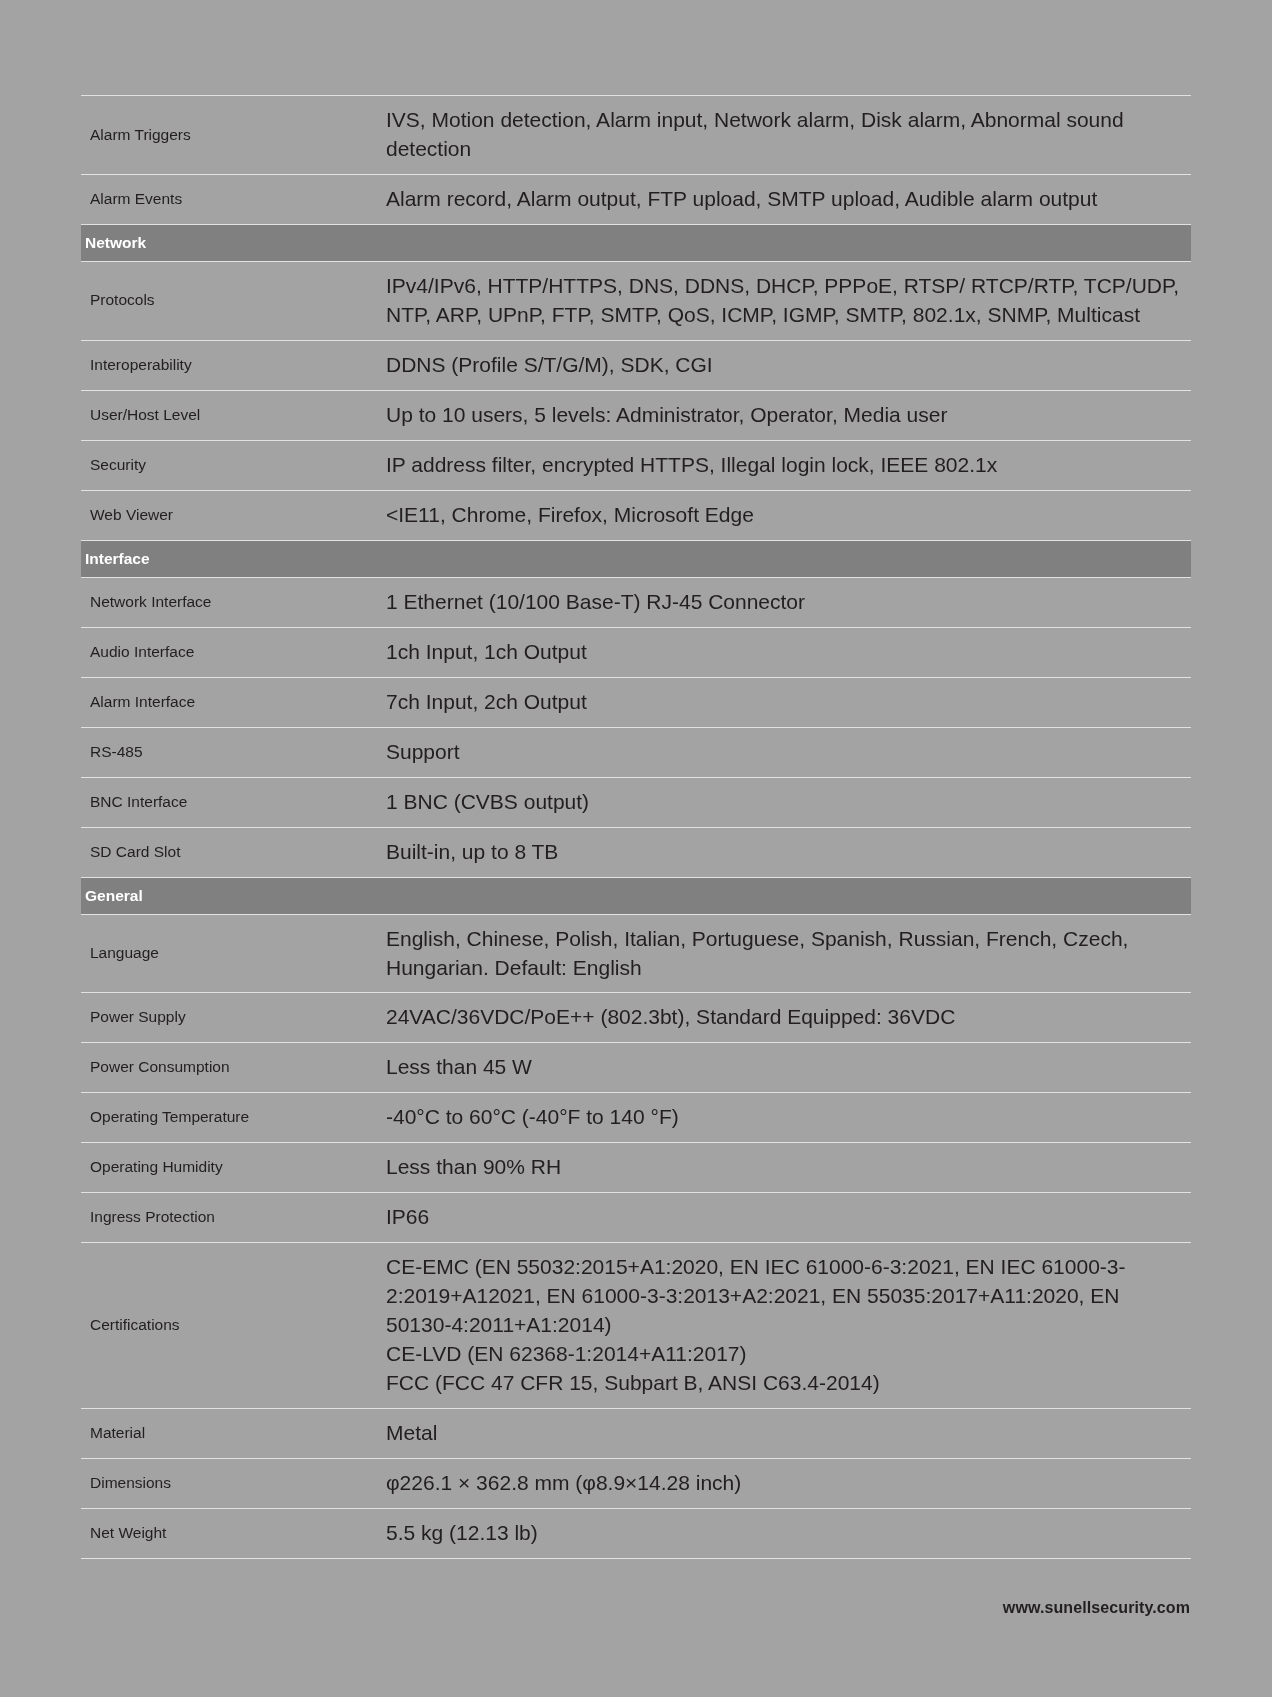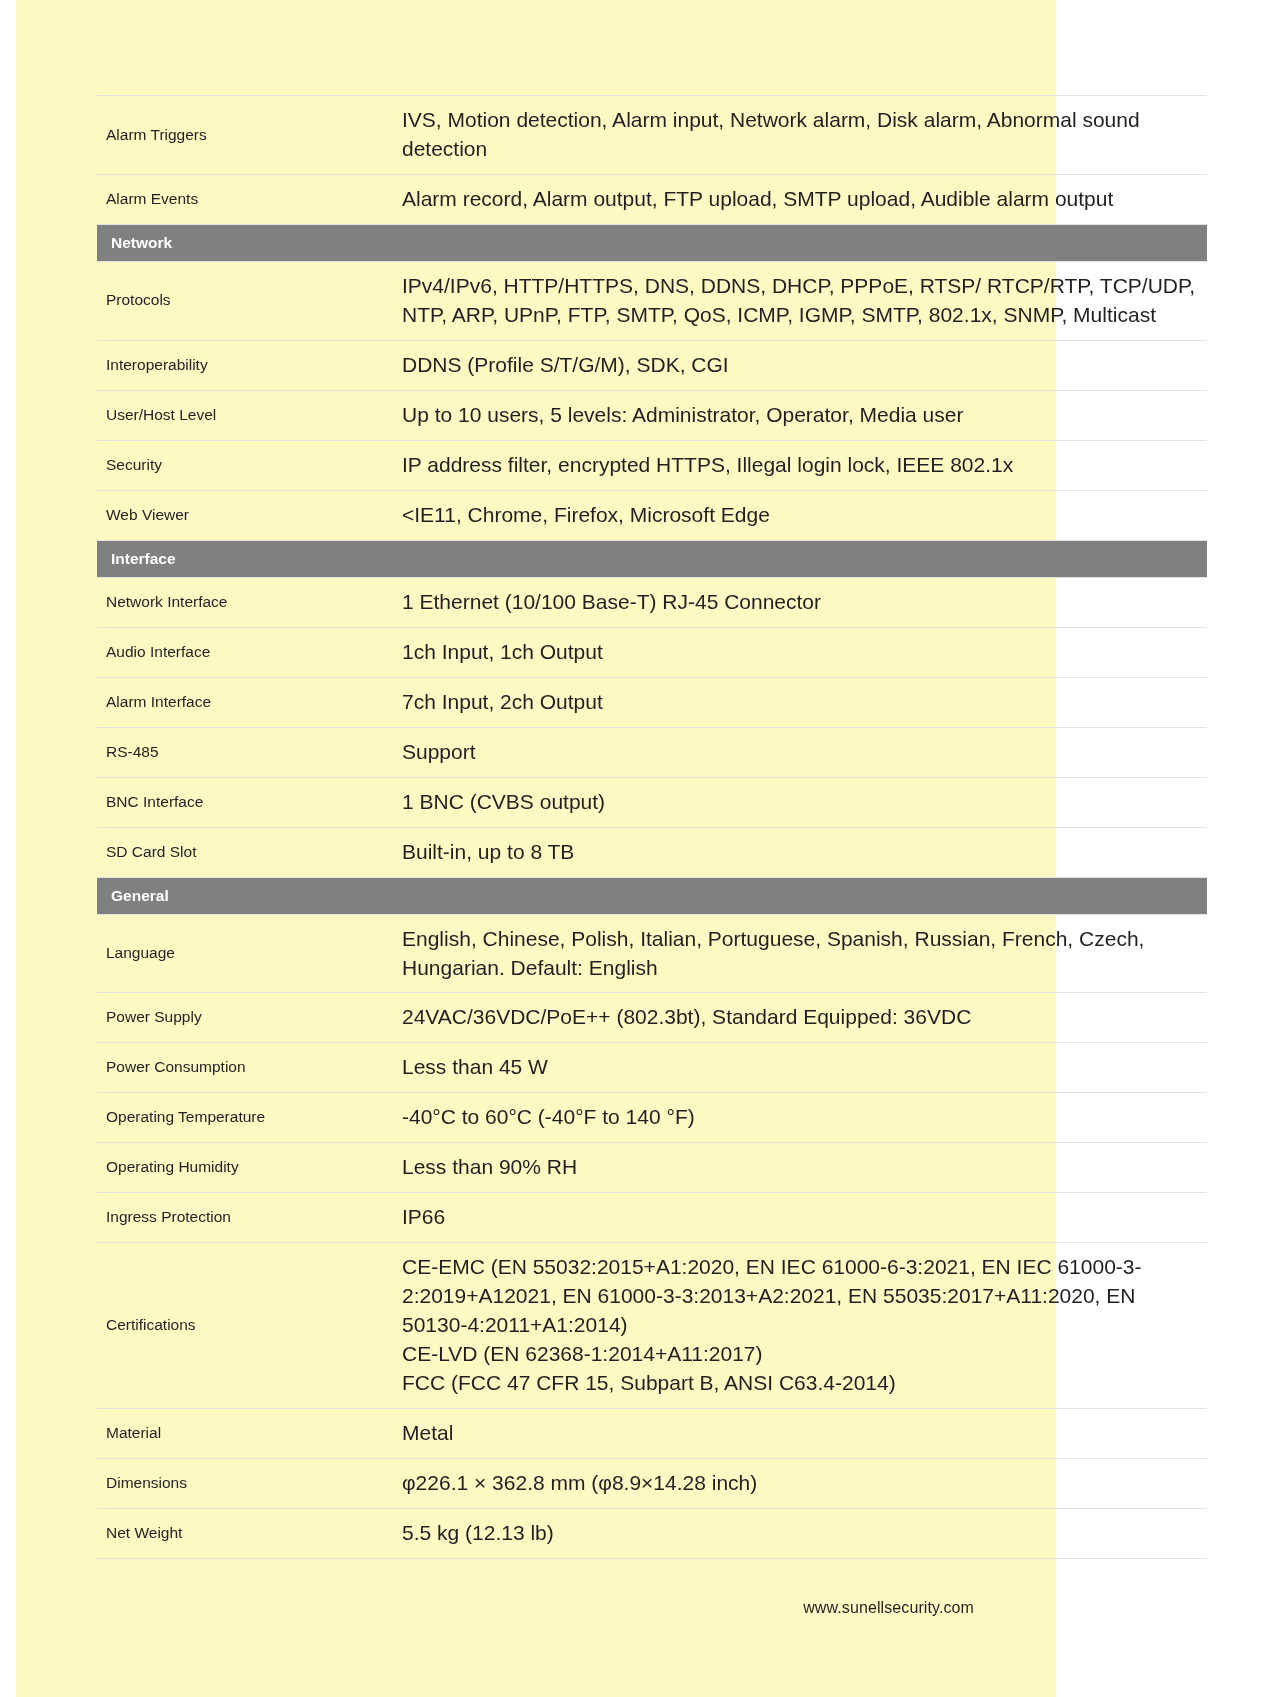--- a/index.html
+++ b/index.html
@@ -9,25 +9,25 @@
   }
   body {
     width: 1272px;
     height: 1697px;
     font-family: "Liberation Sans", sans-serif;
     color: #231f20;
     position: relative;
   }
   .page {
     position: absolute;
-    left: 16px;
+    left: 0;
     top: 0;
-    width: 1040px;
+    width: 1272px;
     height: 1697px;
-    background: #fef9c3;
+    background: #a3a3a3;
   }
   .spec-table {
     position: absolute;
     left: 81px;
     top: 95px;
     width: 1110px;
     border-collapse: collapse;
     table-layout: fixed;
   }
   .row {
@@ -57,33 +57,33 @@
     color: #231f20;
     padding: 10px 10px 10px 4px;
     box-sizing: border-box;
   }
   .section-row {
     width: 1110px;
     background: #808080;
     color: #ffffff;
     font-size: 15.5px;
     font-weight: bold;
-    padding: 9px 0 9px 14px;
+    padding: 9px 0 9px 4px;
     box-sizing: border-box;
     min-height: 35px;
     display: flex;
     align-items: center;
     border-bottom: 1px solid #e2e2e2;
   }
   .footer {
     position: absolute;
     right: 82px;
     bottom: 80px;
     font-size: 16px;
-    font-weight: normal;
+    font-weight: bold;
     color: #231f20;
     letter-spacing: 0.1px;
   }
   .multiline {
     white-space: pre-line;
   }
 </style>
 </head>
 <body>
 

